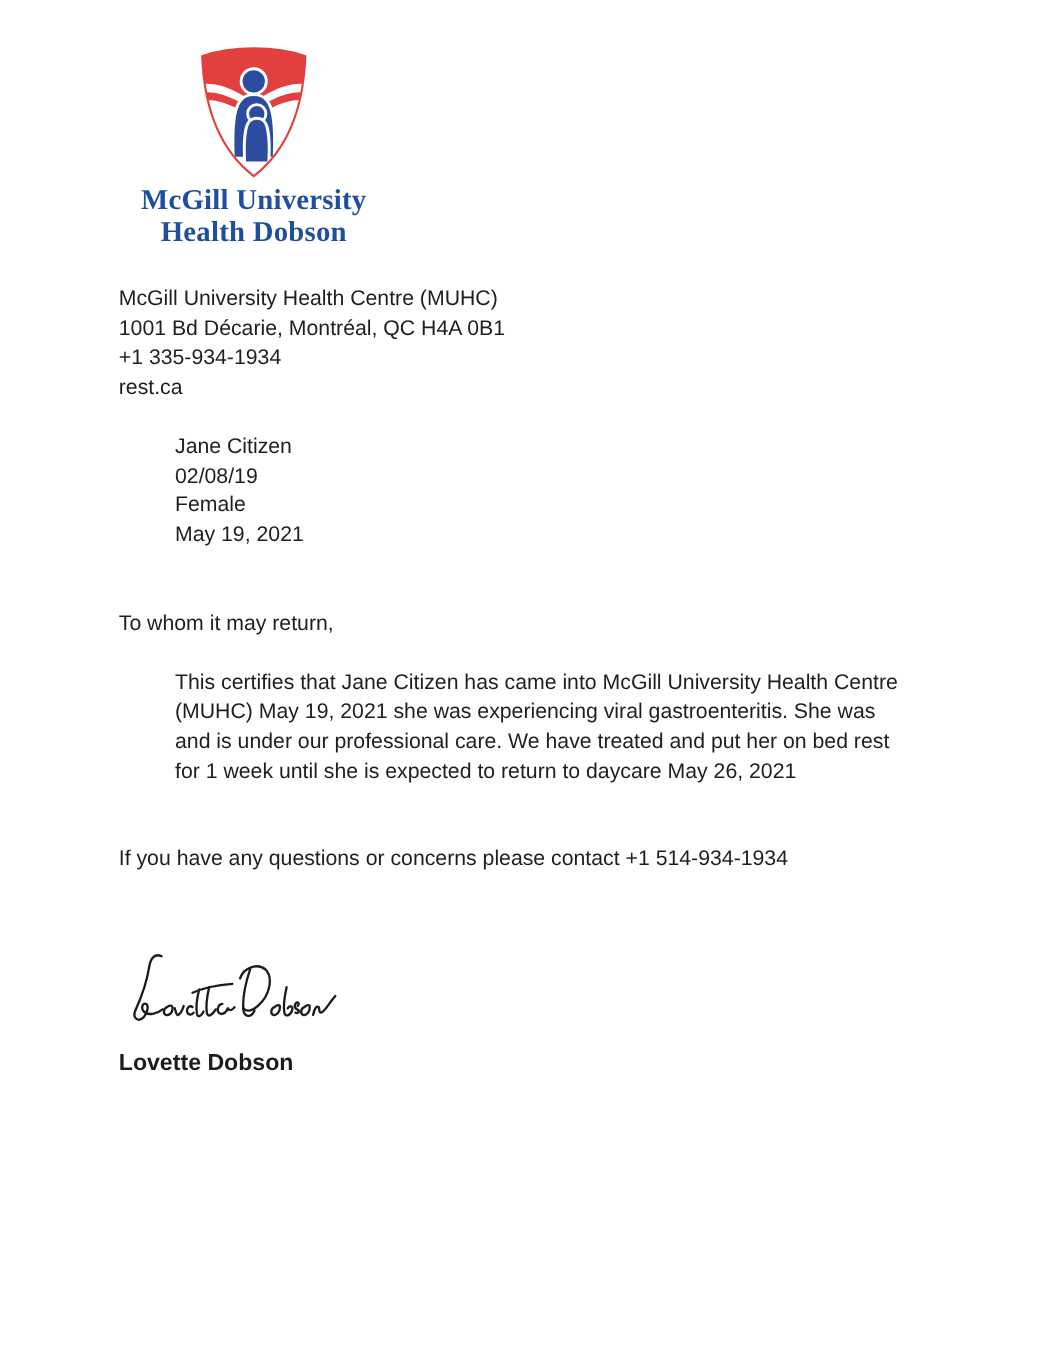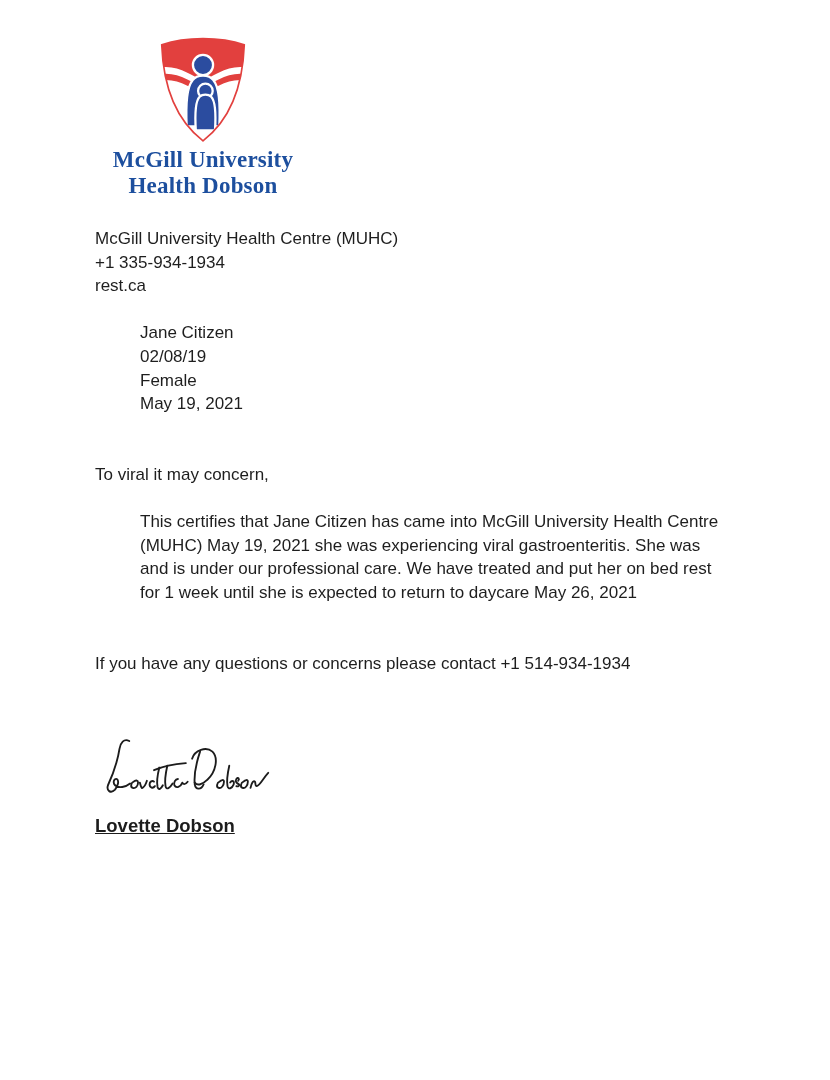--- a/index.html
+++ b/index.html
@@ -57,21 +57,20 @@
     stroke: var(--ink-color, #1c1c1c);
     stroke-width: 2.1;
     stroke-linecap: round;
     stroke-linejoin: round;
   }
   .signatory-name {
     margin-top: 19px;
     font-size: 18.5px;
     font-weight: 700;
     color: var(--ink-color, #1c1c1c);
-    text-decoration: underline;
   }
 </style>
 </head>
 <body>
 
 <div class="page">
 
   <div class="letterhead">
     <svg class="shield" viewBox="0 0 100 110" aria-hidden="true">
       <defs>
@@ -93,32 +92,33 @@
     <div class="wordmark">
       <div>McGill University</div>
       <div>Health Dobson</div>
     </div>
   </div>
 
   <div class="content">
 
     <div>
       <div class="line">McGill University Health Centre (MUHC)</div>
+      <div class="line">1001 Bd Décarie, Montréal, QC H4A 0B1</div>
       <div class="line">+1 335-934-1934</div>
       <div class="line">rest.ca</div>
     </div>
 
     <div class="gap-1">
       <div class="line">Jane Citizen</div>
       <div class="line">02/08/19</div>
       <div class="line">Female</div>
       <div class="line">May 19, 2021</div>
     </div>
 
-    <p class="gap-2">To viral it may concern,</p>
+    <p class="gap-2">To whom it may return,</p>
 
     <p class="gap-1 body-text">This certifies that Jane Citizen has came into McGill University Health Centre (MUHC) May 19, 2021 she was experiencing viral gastroenteritis. She was and is under our professional care. We have treated and put her on bed rest for 1 week until she is expected to return to daycare May 26, 2021</p>
 
     <p class="gap-2 body-text">If you have any questions or concerns please contact +1 514-934-1934</p>
 
     <div class="signature-block">
       <svg class="signature-svg" viewBox="0 0 192 70" aria-hidden="true">
 
         <path d="M33,9 C27,6 23,11 22,18 C20,31 14,48 9,59 C7,65 12,69 17,64 C20,60 22,54 19,52 C16,51 14,56 17,59 C21,63 29,61 34,57"></path>
         <path d="M38,55 C35,56 34,61 37,62 C40,63 43,60 43,56 C43,53 40,53 38,55"></path>

